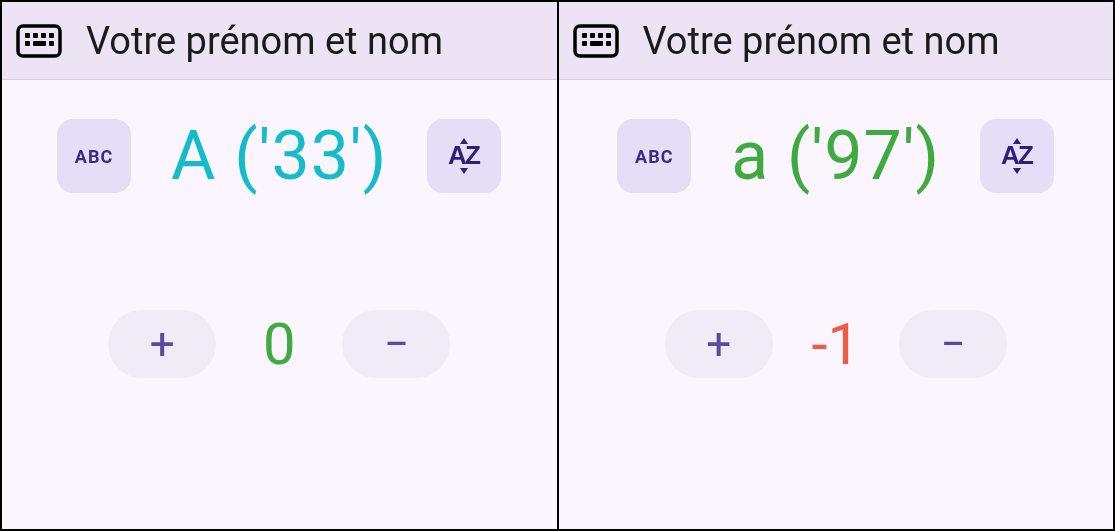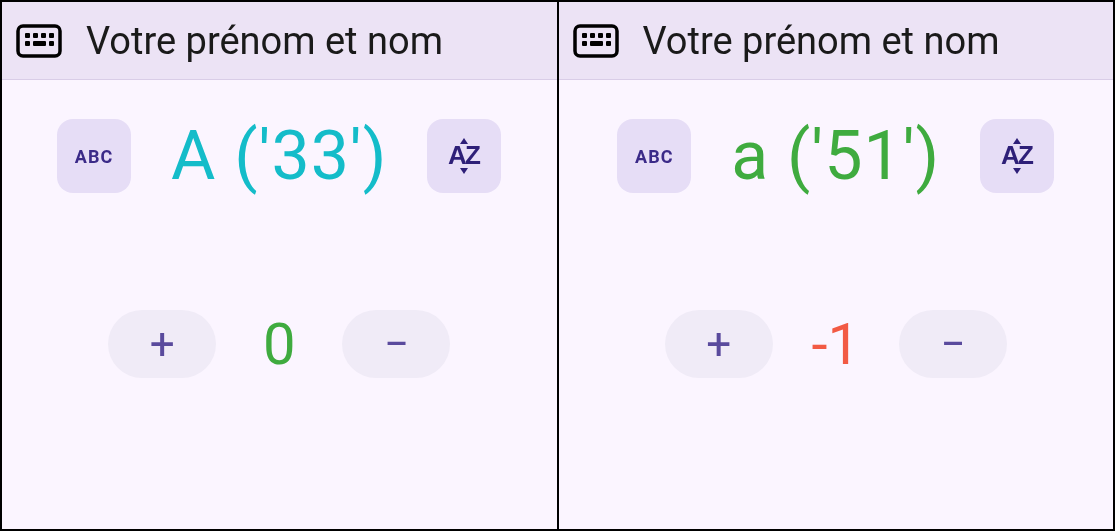--- a/index.html
+++ b/index.html
@@ -158,21 +158,21 @@
           <rect x="9" y="17" width="5" height="5" rx="1" fill="#000"></rect>
           <rect x="33" y="17" width="5" height="5" rx="1" fill="#000"></rect>
           <rect x="17" y="17" width="13" height="5" rx="1" fill="#000"></rect>
         </svg>
       </span>
       <span class="title">Votre prénom et nom</span>
     </div>
     <div class="body">
       <div class="row-char">
         <div class="btn-round btn-abc">ABC</div>
-        <div class="char-display char-green">a ('51')</div>
+        <div class="char-display char-green">a ('97')</div>
         <div class="btn-round btn-az">
           <svg width="44" height="44" viewBox="0 0 44 44">
             <text x="6" y="30" font-family="Arial, sans-serif" font-size="26" font-weight="700" fill="#2e1f78">A</text>
             <text x="23" y="30" font-family="Arial, sans-serif" font-size="26" font-weight="700" fill="#2e1f78">Z</text>
             <polygon points="22,4 18,10 26,10" fill="#2e1f78"></polygon>
             <polygon points="22,40 18,34 26,34" fill="#2e1f78"></polygon>
           </svg>
         </div>
       </div>
       <div class="row-counter">

